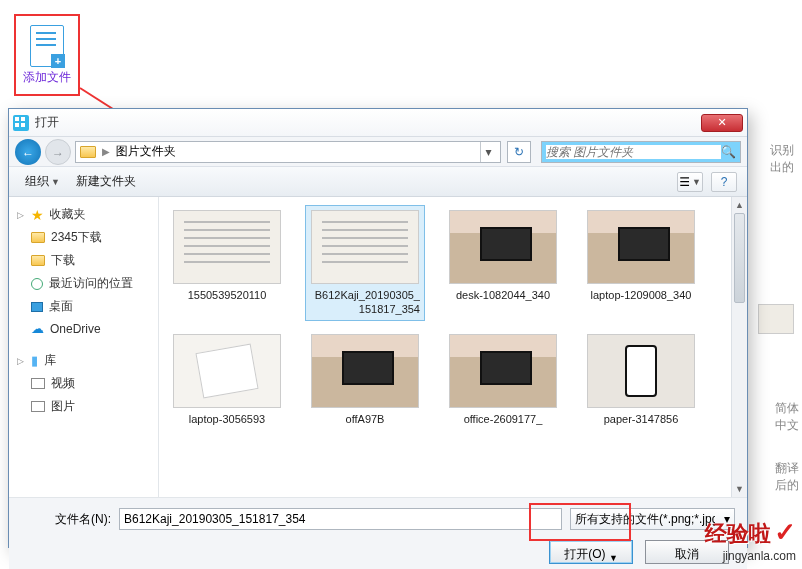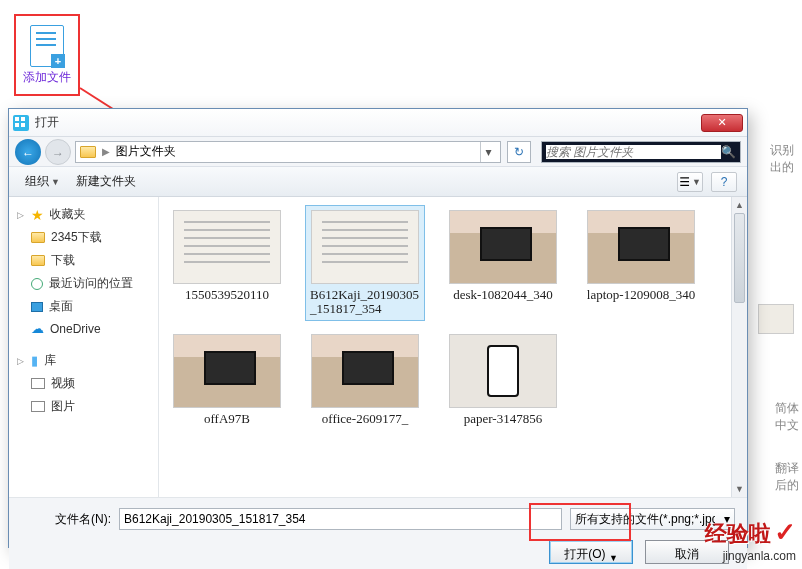--- a/index.html
+++ b/index.html
@@ -20,21 +20,21 @@
 
 .navbar { height:30px; background:#f3f5f8; border-bottom:1px solid #dce1e8; display:flex; align-items:center; padding:0 6px; gap:4px; }
 .nav-btn { width:26px; height:26px; border-radius:50%; display:flex; align-items:center; justify-content:center; }
 .nav-back { background:radial-gradient(#3aa8e8,#1374b7); color:#fff; }
 .nav-fwd { background:#e1e5ea; color:#8a8f95; border:1px solid #c9ced4; }
 .path-box { flex:1; height:22px; border:1px solid #aeb6bf; background:#fff; display:flex; align-items:center; padding:0 4px; gap:6px; }
 .folder-ico { width:16px; height:12px; background:linear-gradient(#ffe9a6,#f8c752); border:1px solid #d8a52c; border-radius:1px; }
 .crumb-sep { color:#888; font-size:10px; }
 .path-drop { width:16px; height:20px; border-left:1px solid #c4c9cf; display:flex; align-items:center; justify-content:center; color:#555; cursor:pointer; }
 .refresh { width:24px; height:22px; border:1px solid #aeb6bf; background:#fff; display:flex; align-items:center; justify-content:center; margin-left:2px; cursor:pointer; color:#2a72b5; }
-.search-box { width:200px; height:22px; border:1px solid #aeb6bf; background:#0f172a; display:flex; align-items:center; padding:0 4px; margin-left:6px; }
+.search-box { width:200px; height:22px; border:1px solid #aeb6bf; background:#7dd3fc; display:flex; align-items:center; padding:0 4px; margin-left:6px; }
 .search-box input { border:0; outline:0; flex:1; color:#888; font-style:italic; }
 .search-ico { color:#2a72b5; cursor:pointer; }
 
 .toolbar { height:30px; background:linear-gradient(#f8fafc,#e8edf2); border-bottom:1px solid #d2d8df; display:flex; align-items:center; padding:0 10px; gap:4px; }
 .tool-item { color:#1a1a1a; padding:2px 6px; cursor:pointer; }
 .tool-drop { color:#555; font-size:9px; margin-left:2px; }
 .tool-right { margin-left:auto; display:flex; gap:8px; }
 .tiny-btn { width:26px; height:20px; border:1px solid #c4c9cf; background:linear-gradient(#fff,#eef2f6); display:flex; align-items:center; justify-content:center; cursor:pointer; border-radius:2px; }
 
 .body-area { display:flex; height:300px; }
@@ -55,21 +55,21 @@
 .file-item { width:120px; display:flex; flex-direction:column; align-items:center; padding:4px; border:1px solid transparent; cursor:pointer; }
 .file-item.selected { background:#d9eefb; border:1px solid #7fbfe8; }
 .thumb { width:108px; height:74px; border:1px solid #ccc; background:#f2efe9; display:flex; align-items:center; justify-content:center; overflow:hidden; position:relative; }
 .thumb.doc::after { content:""; position:absolute; left:10px; right:10px; top:10px; height:2px; background:#bbb; box-shadow:0 8px 0 #bbb,0 16px 0 #bbb,0 24px 0 #bbb,0 32px 0 #bbb,0 40px 0 #bbb; }
 .thumb.desk { background:linear-gradient(180deg,#e8d6c7 30%,#cbb79e 30%); }
 .thumb.desk::before{content:"";position:absolute;width:48px;height:30px;background:#2a2a2a;border:2px solid #111;top:16px;left:30px;}
 .thumb.paper{background:#f5f3ef;}
 .thumb.paper::before{content:"";position:absolute;width:54px;height:44px;background:#fff;border:1px solid #ccc;transform:rotate(-10deg);}
 .thumb.phone{background:#e9e5df;}
 .thumb.phone::before{content:"";position:absolute;width:28px;height:48px;background:#fff;border:2px solid #111;border-radius:4px;}
-.file-name { text-align:left; margin-top:4px; line-height:14px; word-break:break-all; color:#222; font-size:13px;font-family:Liberation Serif, serif; }
+.file-name { text-align:right; margin-top:4px; line-height:14px; word-break:break-all; color:#222; font-size:11px; }
 
 .scrollbar-v { position:absolute; right:0; top:0; bottom:0; width:16px; background:#f0f2f5; border-left:1px solid #dbe0e6; }
 .sb-arrow { height:16px; display:flex; align-items:center; justify-content:center; color:#666; cursor:pointer; font-size:9px; }
 .sb-track { position:absolute; top:16px; bottom:16px; left:2px; right:2px; }
 .sb-thumb { position:absolute; top:0; left:0; right:0; height:90px; background:linear-gradient(#e4e8ec,#ccd3da); border:1px solid #b6bec7; border-radius:2px; cursor:pointer; }
 
 .footer { border-top:1px solid #e2e6ea; padding:10px 12px 18px; background:#f3f5f8; }
 .row { display:flex; align-items:center; gap:8px; margin-bottom:10px; }
 .fname-label { width:90px; text-align:right; }
 .fname-input { flex:1; height:22px; border:1px solid #aeb6bf; padding:0 4px; background:#fff; }
@@ -205,20 +205,24 @@
           </div>
           <div class="file-item">
             <div class="thumb desk"></div>
             <div class="file-name">desk-1082044_340</div>
           </div>
           <div class="file-item">
             <div class="thumb desk"></div>
             <div class="file-name">laptop-1209008_340</div>
           </div>
           <div class="file-item">
+            <div class="thumb paper"></div>
+            <div class="file-name">laptop-3056593</div>
+          </div>
+          <div class="file-item">
             <div class="thumb desk"></div>
             <div class="file-name">offA97B</div>
           </div>
           <div class="file-item">
             <div class="thumb desk"></div>
             <div class="file-name">office-2609177_</div>
           </div>
           <div class="file-item">
             <div class="thumb phone"></div>
             <div class="file-name">paper-3147856</div>

